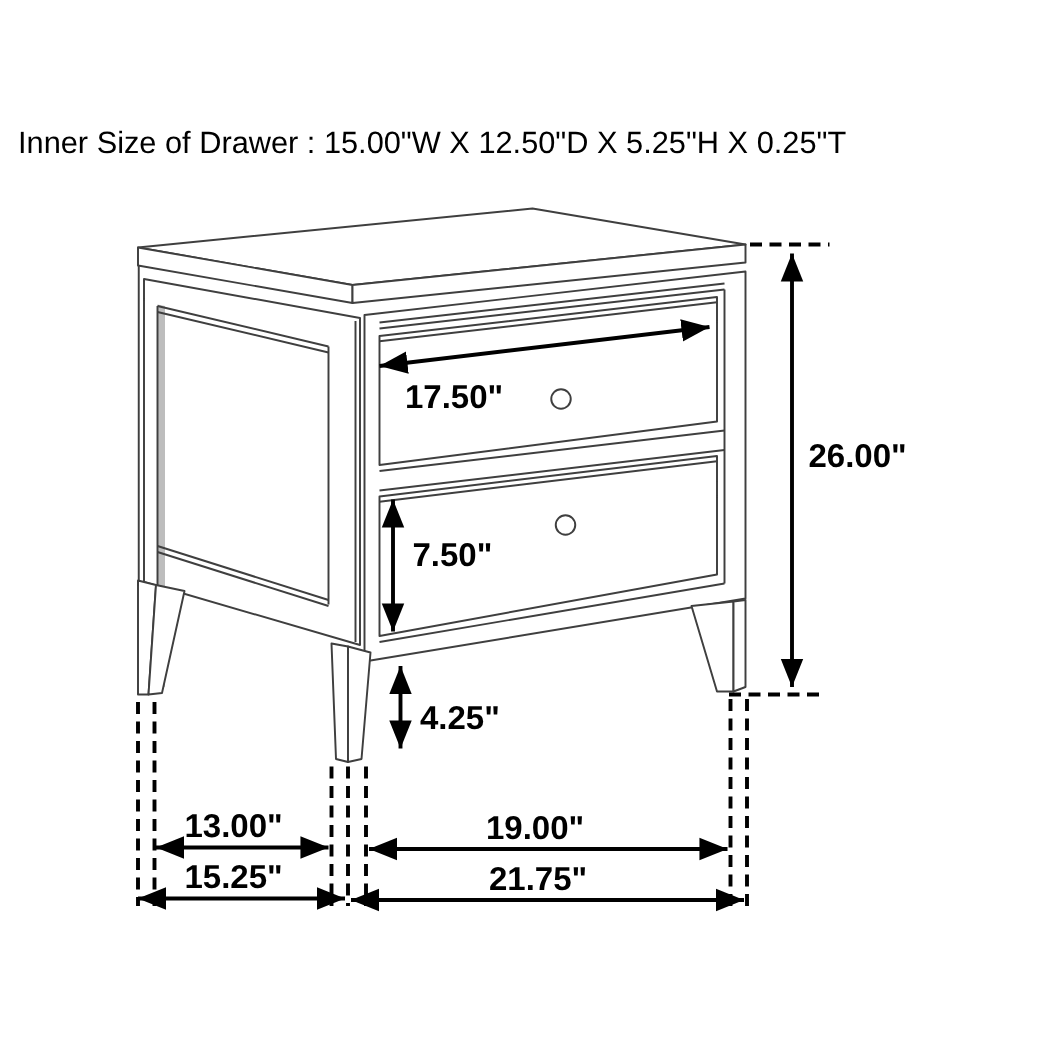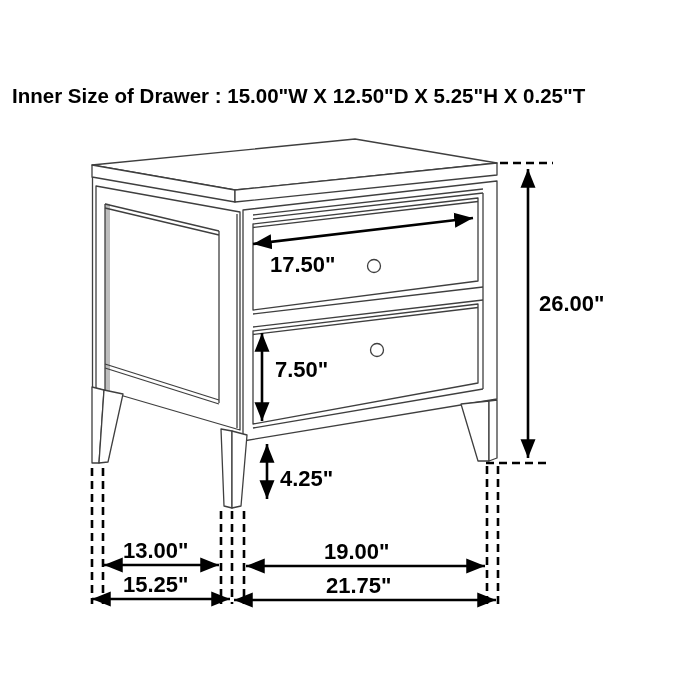--- a/index.html
+++ b/index.html
@@ -1,18 +1,18 @@
 <!DOCTYPE html>
 <html><head>
 <meta charset="utf-8">
 <style>
   html,body{margin:0;padding:0;background:#fff;}
   #canvas{position:relative;width:700px;height:700px;background:#ffffff;overflow:hidden;
           font-family:"Liberation Sans",sans-serif;}
-  #title{position:absolute;left:12px;top:84px;font-size:20.5px;font-weight:bold;color:#000;
+  #title{position:absolute;left:12px;top:84px;font-size:20.5px;font-weight:normal;color:#000;
          white-space:nowrap;letter-spacing:0px;}
   svg{position:absolute;left:0;top:0;}
   .dimtext{font:bold 22px "Liberation Sans",sans-serif;fill:#000;}
 </style>
 </head>
 <body>
 
 <div id="canvas">
 
   <div id="title">Inner Size of Drawer : 15.00"W X 12.50"D X 5.25"H X 0.25"T</div>

